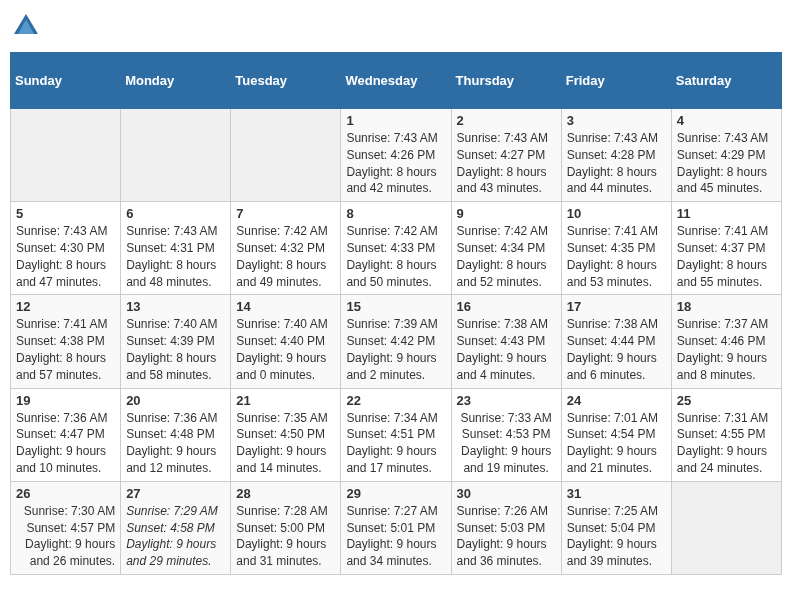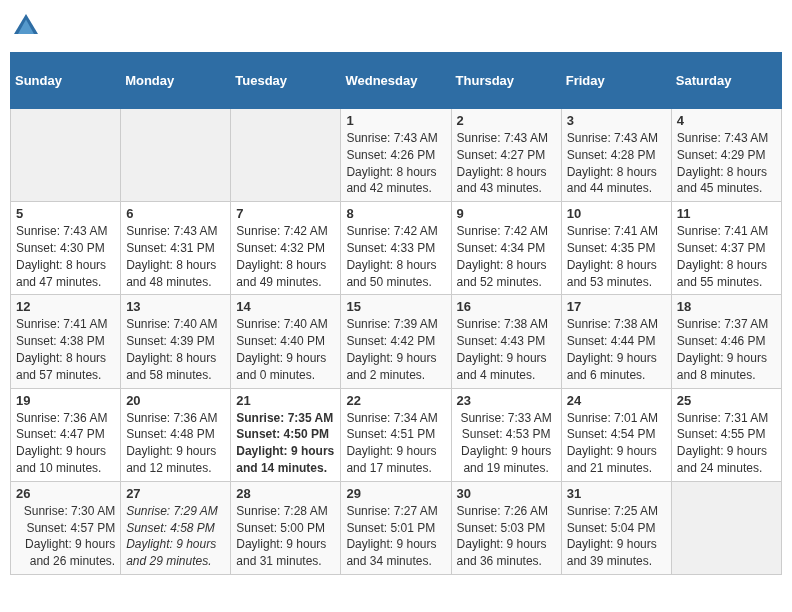--- a/index.html
+++ b/index.html
@@ -255,21 +255,21 @@
 Daylight: 9 hours and 10 minutes.</div>
         </td>
         <td>
           <span class="day-num">20</span>
           <div class="day-info" style="white-space: pre-line;">Sunrise: 7:36 AM
 Sunset: 4:48 PM
 Daylight: 9 hours and 12 minutes.</div>
         </td>
         <td>
           <span class="day-num">21</span>
-          <div class="day-info" style="white-space: pre-line; font-weight: bold;">Sunrise: 7:35 AM
+          <div class="day-info" style="white-space: pre-line;">Sunrise: 7:35 AM
 Sunset: 4:50 PM
 Daylight: 9 hours and 14 minutes.</div>
         </td>
         <td>
           <span class="day-num">22</span>
           <div class="day-info" style="white-space: pre-line;">Sunrise: 7:34 AM
 Sunset: 4:51 PM
 Daylight: 9 hours and 17 minutes.</div>
         </td>
         <td>

